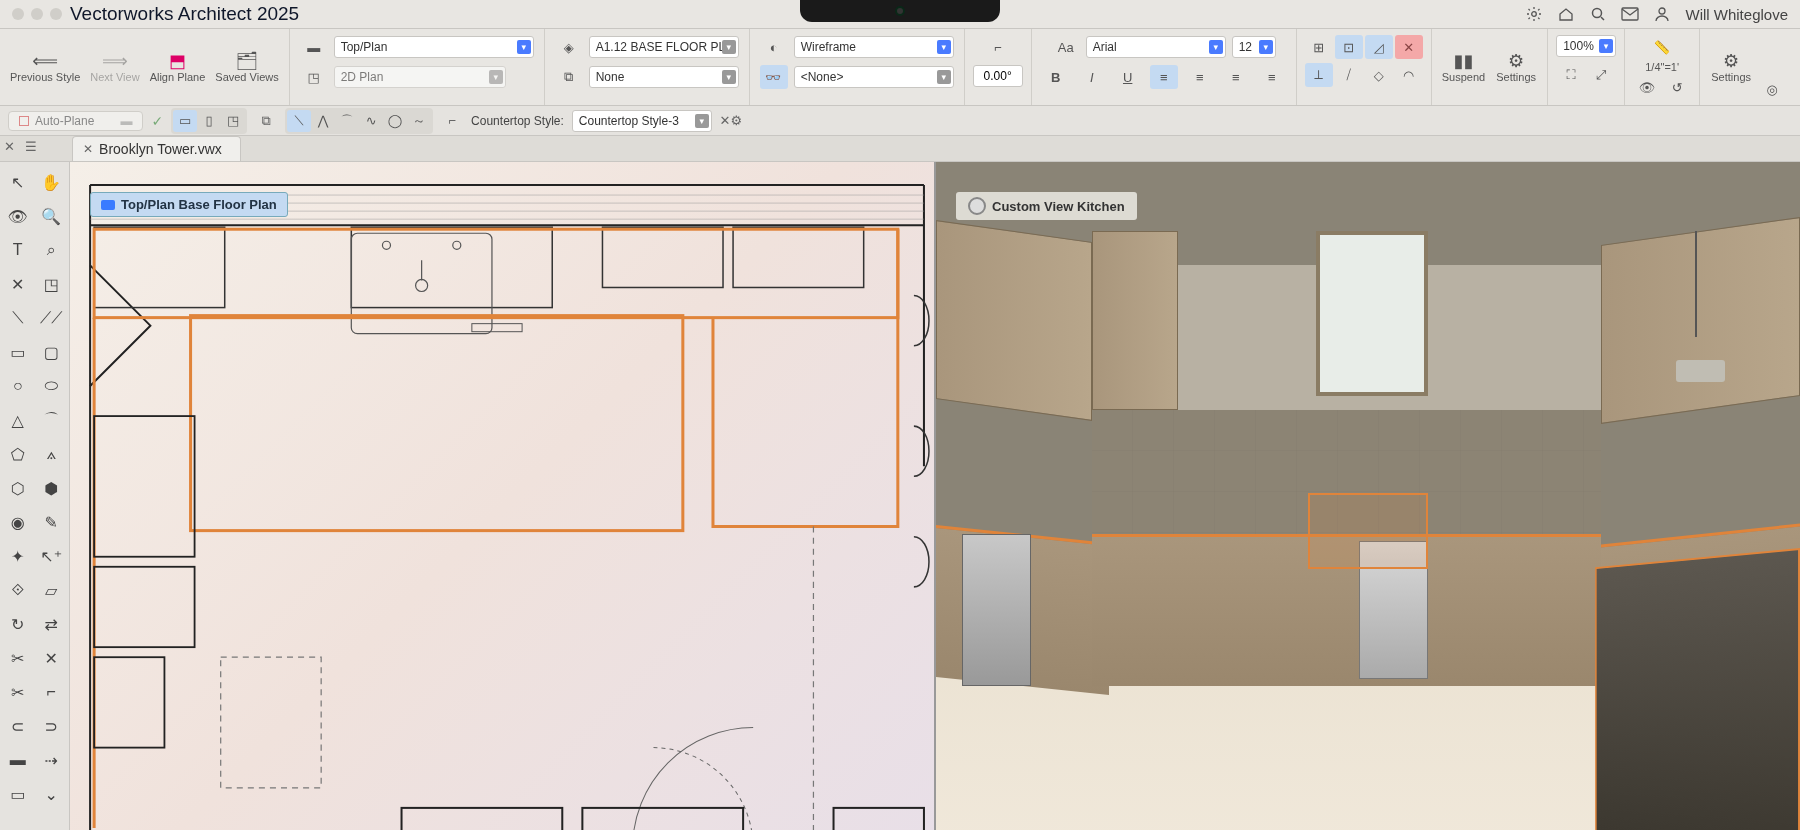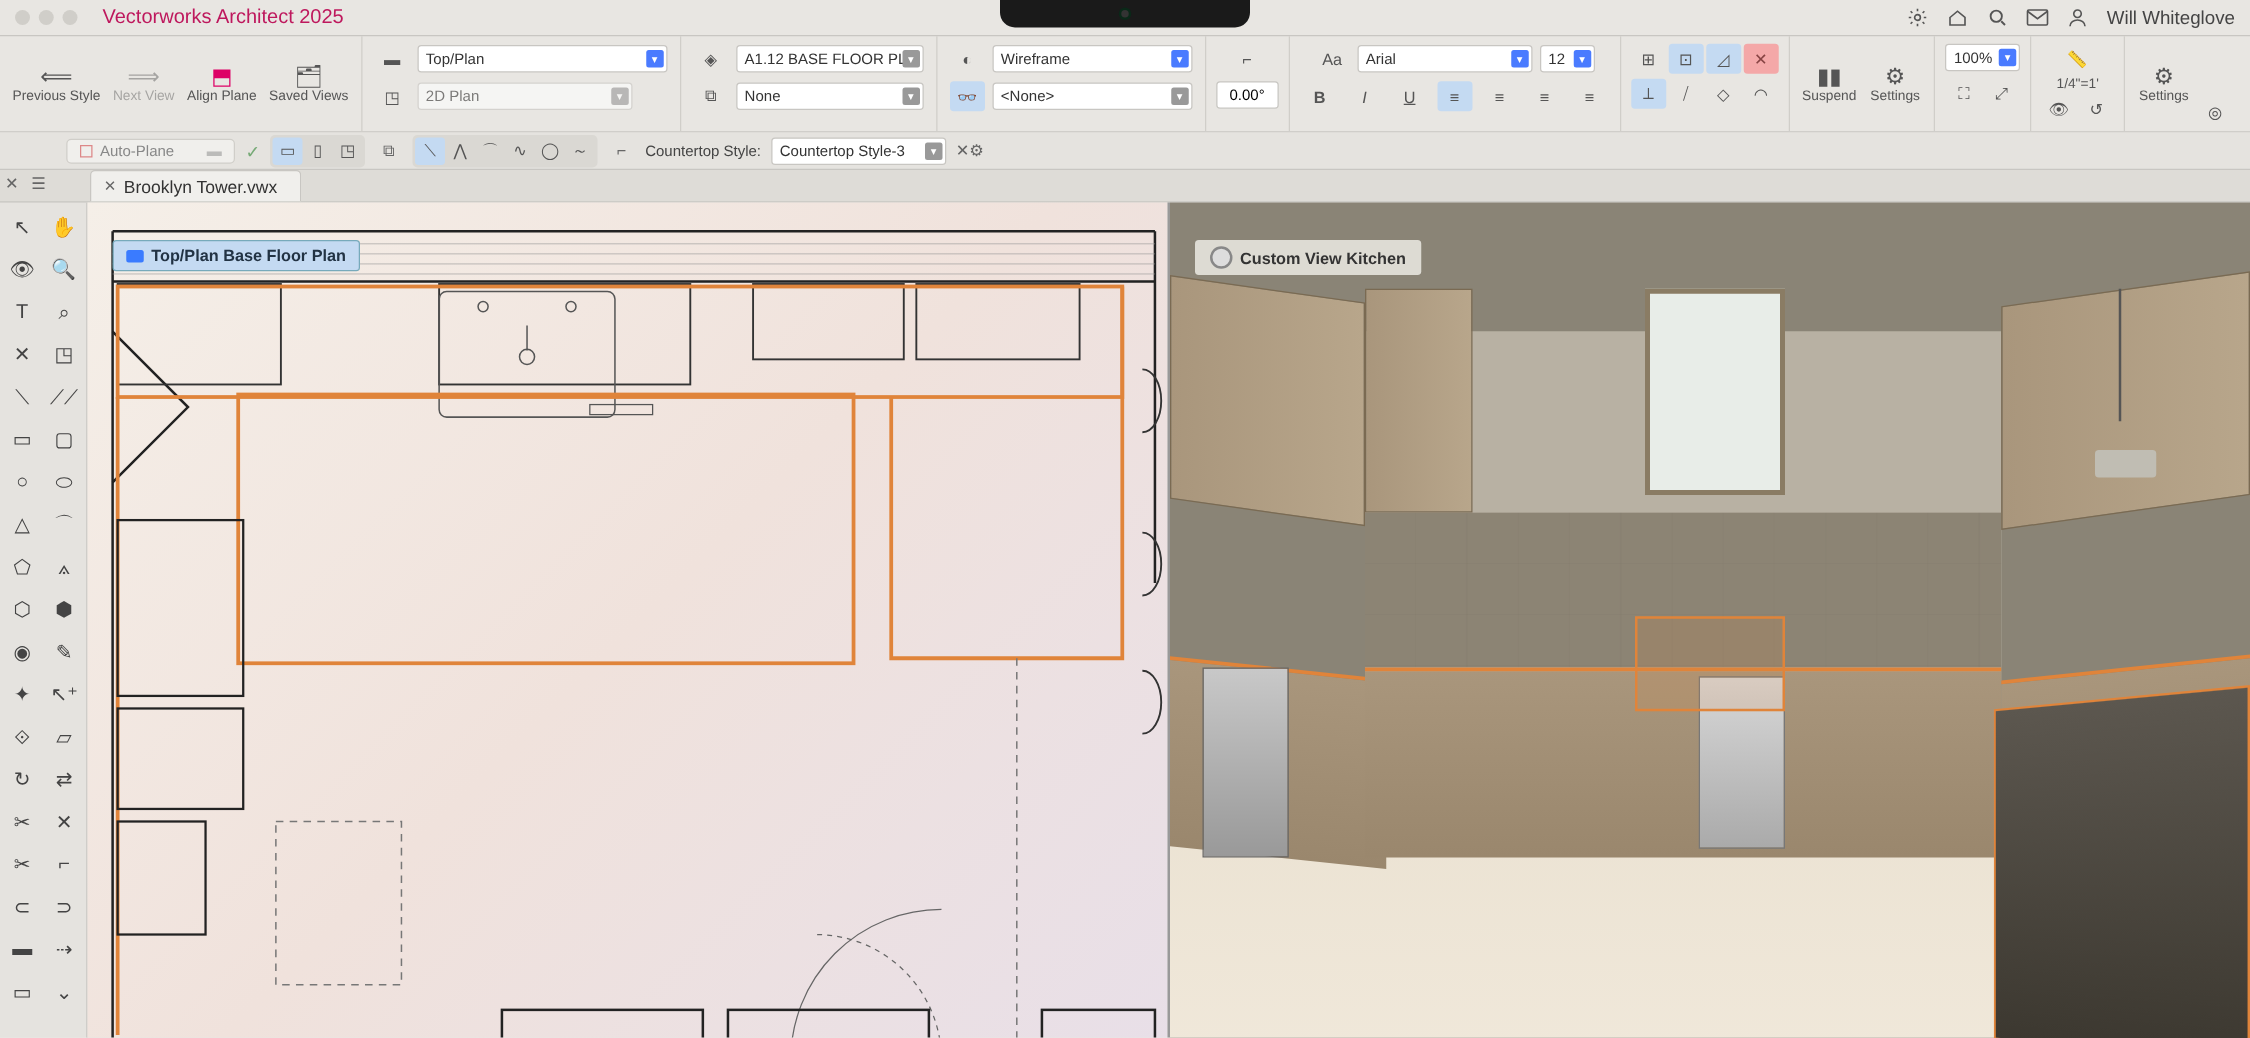--- a/index.html
+++ b/index.html
@@ -2,21 +2,21 @@
 <html><head>
 <meta charset="utf-8">
 <style>
 * { margin: 0; padding: 0; box-sizing: border-box; font-family: -apple-system, BlinkMacSystemFont, "Segoe UI", Arial, sans-serif; }
 body { width: 1800px; height: 830px; background: #e8e6e2; overflow: hidden; font-size: 13px; color: #333; }
 
 
 .titlebar { height: 29px; display: flex; align-items: center; padding: 0 12px; gap: 8px; border-bottom: 1px solid #c8c6c2; }
 .traffic { display: flex; gap: 7px; }
 .traffic span { width: 12px; height: 12px; border-radius: 50%; background: #d0cec9; }
-.apptitle { color: #be185d; font-size: 16px; margin-left: 12px; }
+.apptitle { color: #0f172a; font-size: 19px; margin-left: 0; }
 .webcam { position: absolute; left: 50%; top: 0; transform: translateX(-50%); width: 200px; height: 22px; background: #1a1a1a; border-radius: 0 0 12px 12px; display:flex; align-items:center; justify-content:center; }
 .webcam::after { content:''; width:6px; height:6px; border-radius:50%; background:#333; box-shadow: 0 0 0 2px #0a2818; }
 .titlebar-right { margin-left: auto; display: flex; align-items: center; gap: 14px; }
 .titlebar-right .ico { width: 18px; height: 18px; color: #555; display:flex; align-items:center; justify-content:center; }
 .username { font-size: 15px; color: #444; }
 
 
 .maintoolbar { display: flex; align-items: stretch; min-height: 56px; border-bottom: 1px solid #c8c6c2; }
 .tb-group { display: flex; border-right: 1px solid #d0cec9; padding: 4px 6px; align-items: center; gap: 2px; }
 .tb-btn { display: flex; flex-direction: column; align-items: center; justify-content: center; min-width: 50px; padding: 2px 4px; cursor: default; font-size: 11px; color: #555; }
@@ -27,21 +27,21 @@
 .select.g .dd { background:#999; }
 .ico-btn { width: 28px; height: 24px; display: flex; align-items: center; justify-content: center; color: #555; }
 .ico-btn.active { background: #c4daf2; border-radius: 3px; }
 .ico-btn.red-x { background: #f4a8a8; border-radius: 3px; color:#844; }
 .numfield { width: 50px; height: 22px; background: #fff; border: 1px solid #c8c6c2; border-radius: 3px; font-size: 12px; text-align: center; }
 .smalltxt { font-size:11px; color:#555; }
 
 
 .subtoolbar { height: 30px; display: flex; align-items: center; padding: 0 8px; gap: 8px; border-bottom: 1px solid #c8c6c2; background: #e5e3df; }
 .sub-btn { width: 22px; height: 22px; display:flex; align-items:center; justify-content:center; color:#666; }
-.pill-auto { display: flex; align-items: center; gap: 6px; background: #f0efec; border: 1px solid #d0cec9; border-radius: 4px; padding: 2px 10px; font-size: 12px; color: #888; margin-left: 45px; }
+.pill-auto { display: flex; align-items: center; gap: 6px; background: #f0efec; border: 1px solid #d0cec9; border-radius: 4px; padding: 2px 10px; font-size: 12px; color: #888; }
 .pill-auto .sw { width: 10px; height: 10px; border: 1px solid #d88; }
 .check-ico { color: #7a7; font-size: 14px; }
 .seg { display:flex; gap:0; background:#dad8d3; padding:2px; border-radius:4px; }
 .seg .s { width:24px; height:22px; display:flex; align-items:center; justify-content:center; color:#555; }
 .seg .s.on { background:#c4daf2; border-radius:3px; }
 .lbl-cs { font-size: 12px; color: #444; }
 
 
 .tabbar { height: 26px; display: flex; align-items: flex-end; background: #dedcd7; border-bottom: 1px solid #c8c6c2; padding: 0 0 0 72px; position: relative; }
 .tab-left-ctl { position:absolute; left:4px; top:3px; display:flex; gap:10px; }

